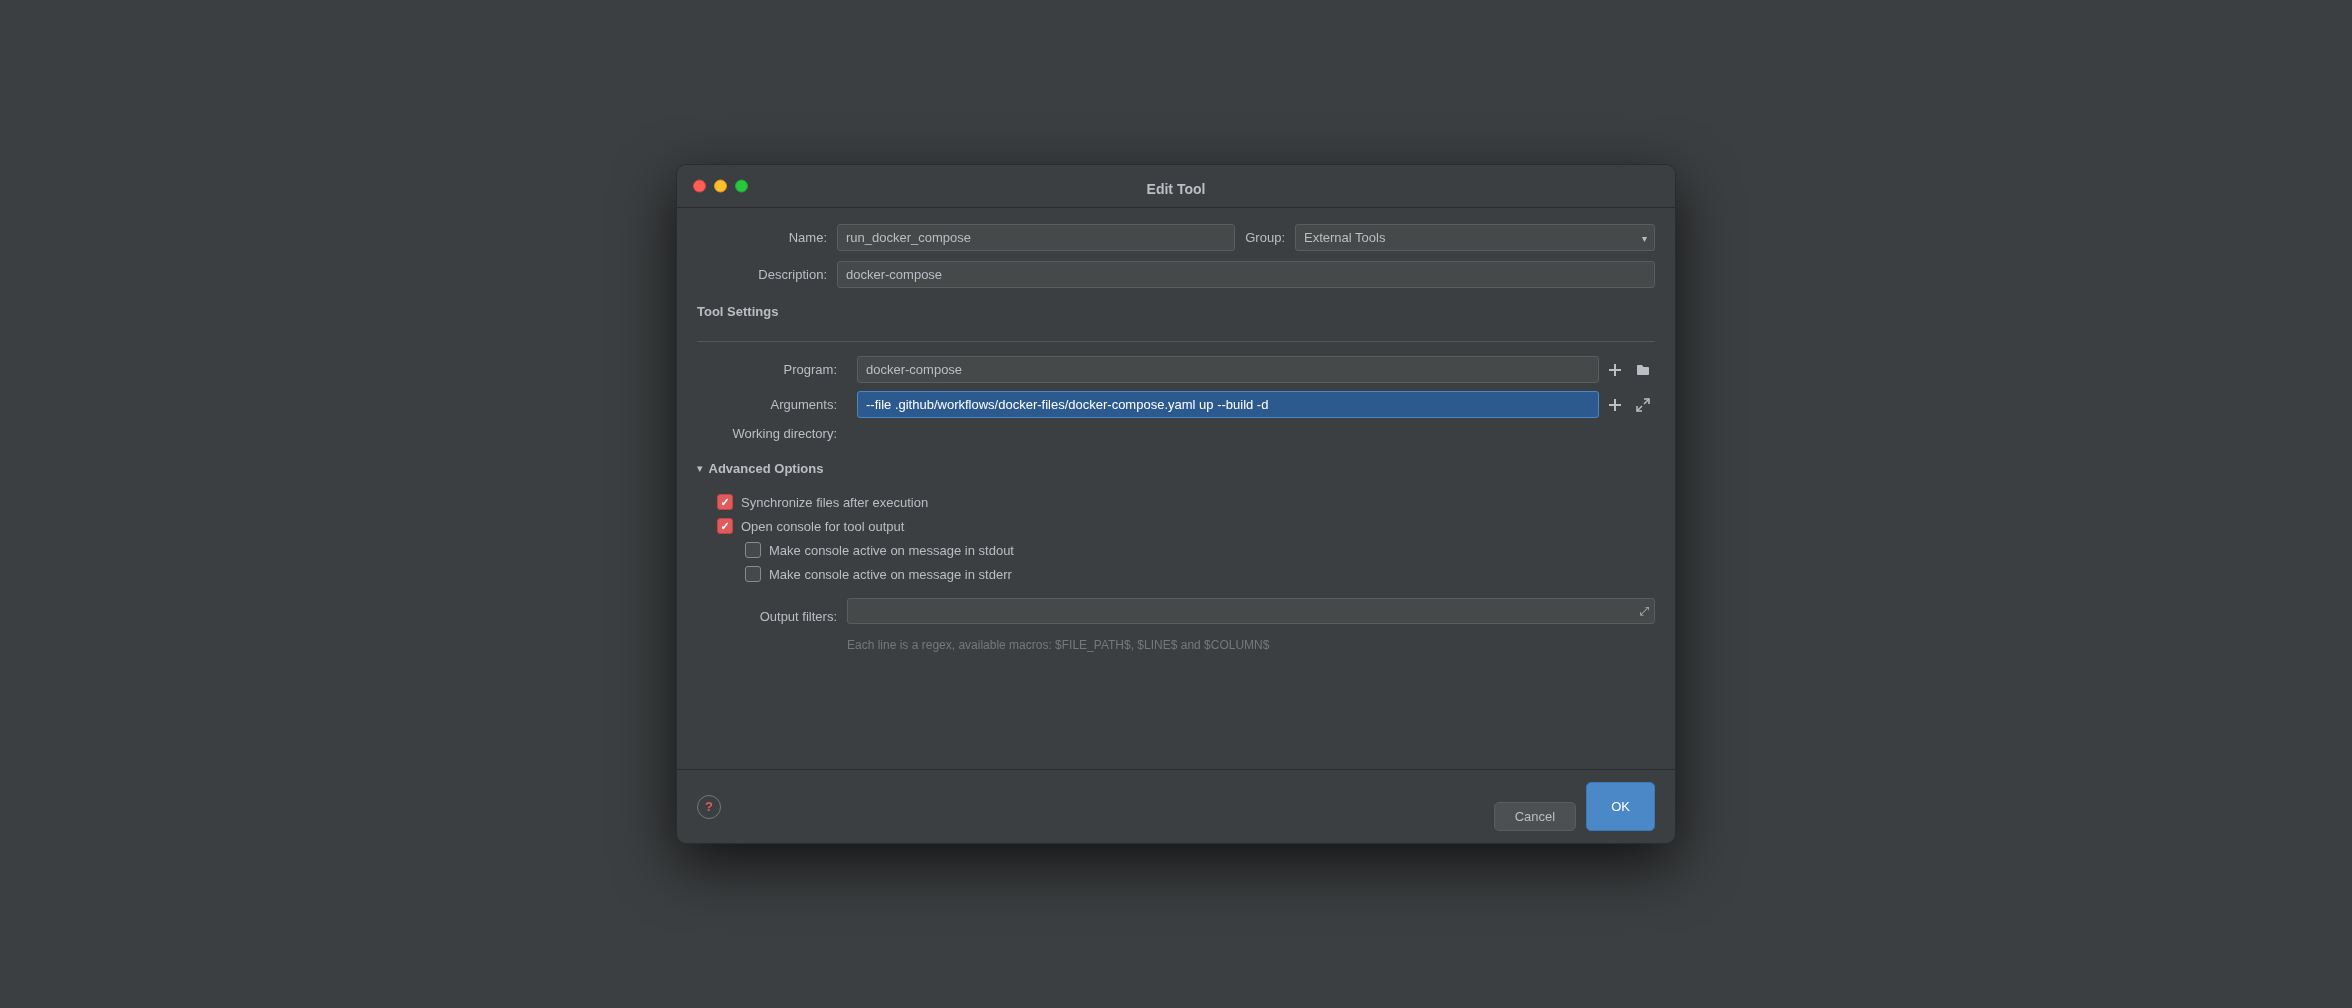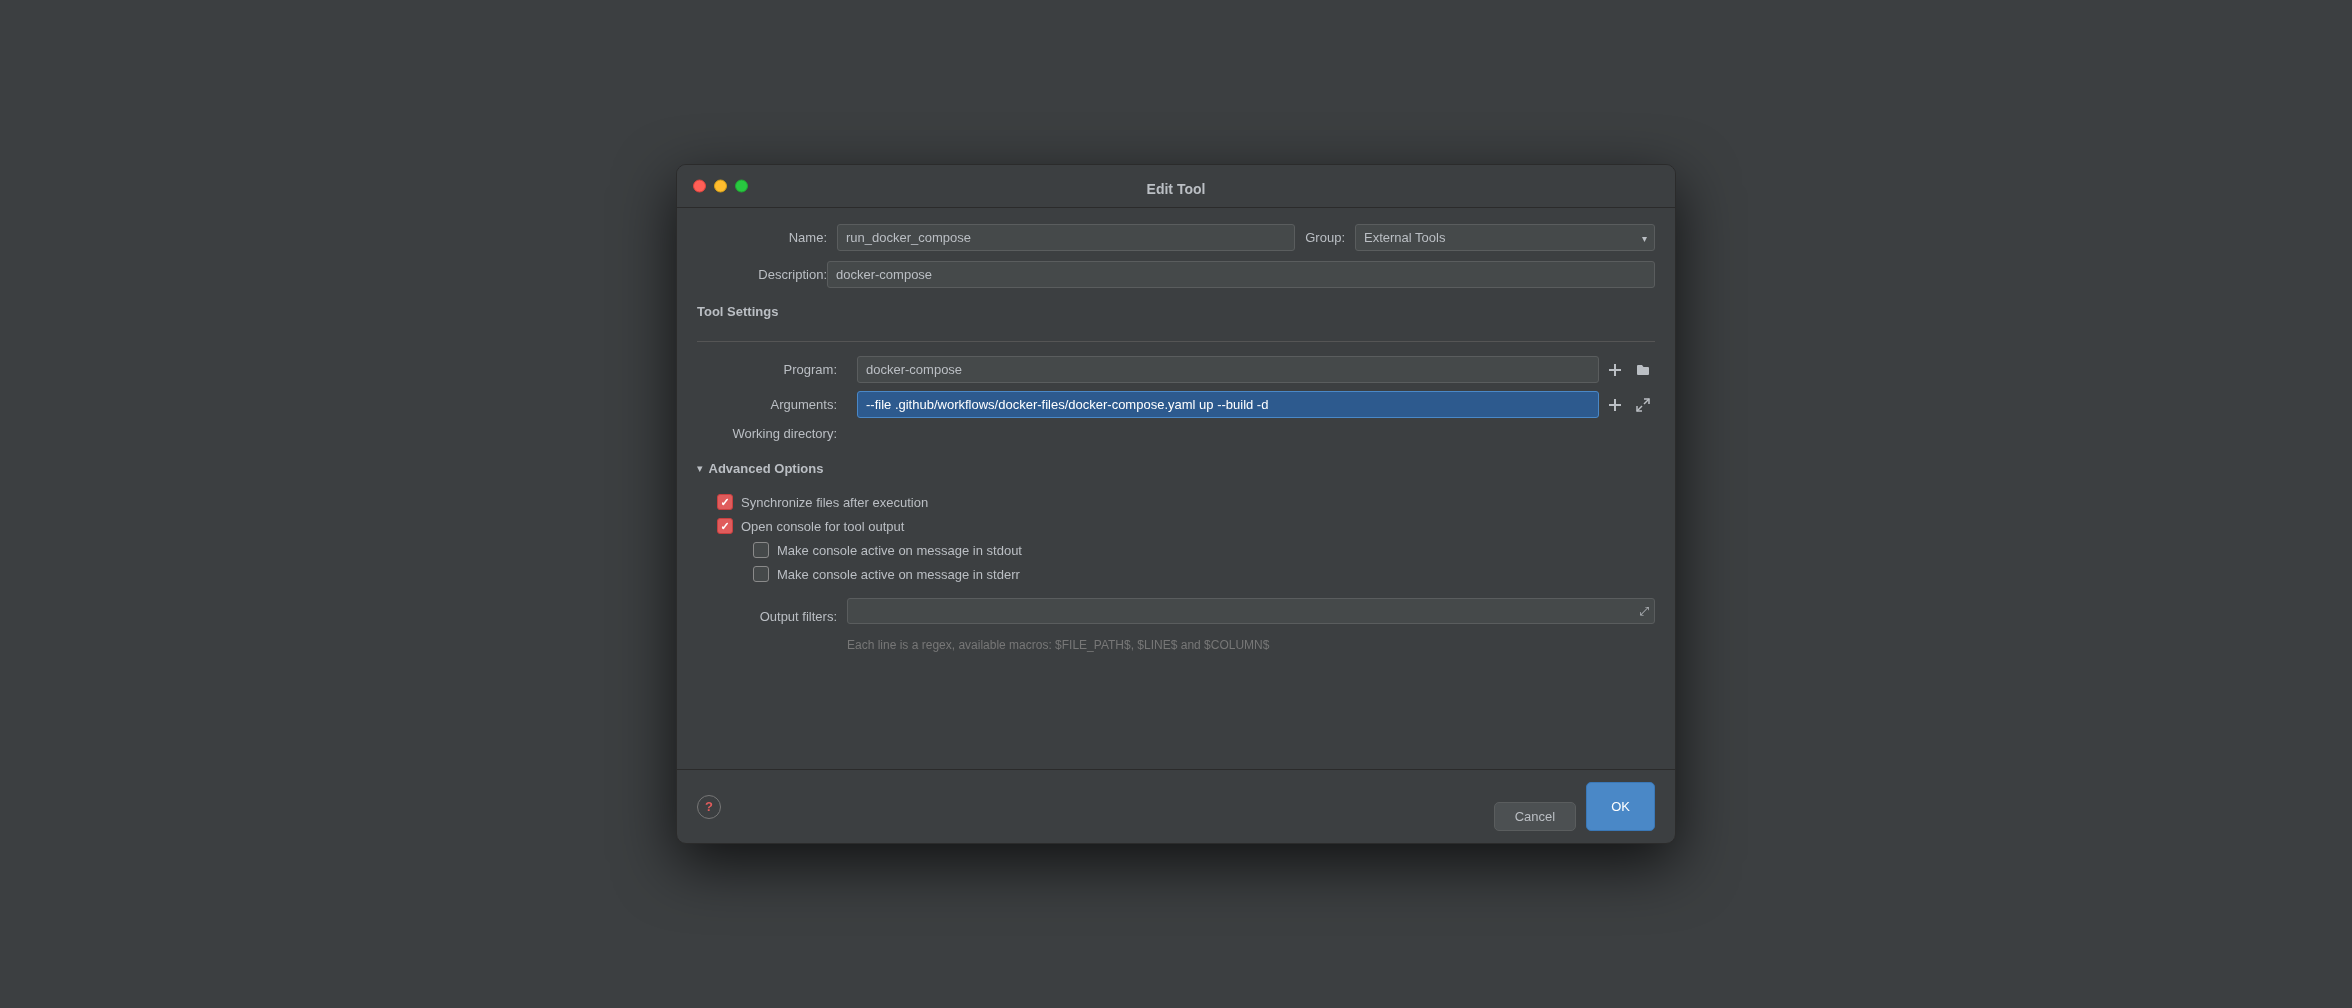--- a/index.html
+++ b/index.html
@@ -90,21 +90,21 @@
     }
 
     .group-label {
       color: #bbbfc4;
       font-size: 13px;
       white-space: nowrap;
     }
 
     .group-select-wrapper {
       position: relative;
-      width: 300px;
+      width: 360px;
     }
 
     .form-input {
       background: #45494a;
       border: 1px solid #5a5d5e;
       border-radius: 3px;
       color: #bbbfc4;
       font-size: 13px;
       padding: 5px 8px;
       width: 100%;
@@ -233,21 +233,21 @@
       margin-left: 20px;
     }
 
     .checkbox-row {
       display: flex;
       align-items: center;
       gap: 8px;
     }
 
     .checkbox-row.indented {
-      margin-left: 36px;
+      margin-left: 28px;
     }
 
     .checkbox-custom {
       width: 16px;
       height: 16px;
       border-radius: 3px;
       border: 1px solid #8a8a8a;
       background: #45494a;
       display: flex;
       align-items: center;
@@ -376,21 +376,21 @@
       color: #ffffff;
       font-size: 13px;
       padding: 4px 24px;
       cursor: pointer;
       font-weight: 500;
     }
 
     .description-row {
       display: flex;
       align-items: center;
-      gap: 0;
+      gap: 10px;
     }
   </style>
 </head>
 <body>
 
 <div class="dialog">
 
   <div class="title-bar">
     <div class="traffic-lights">
       <div class="traffic-light close"></div>

